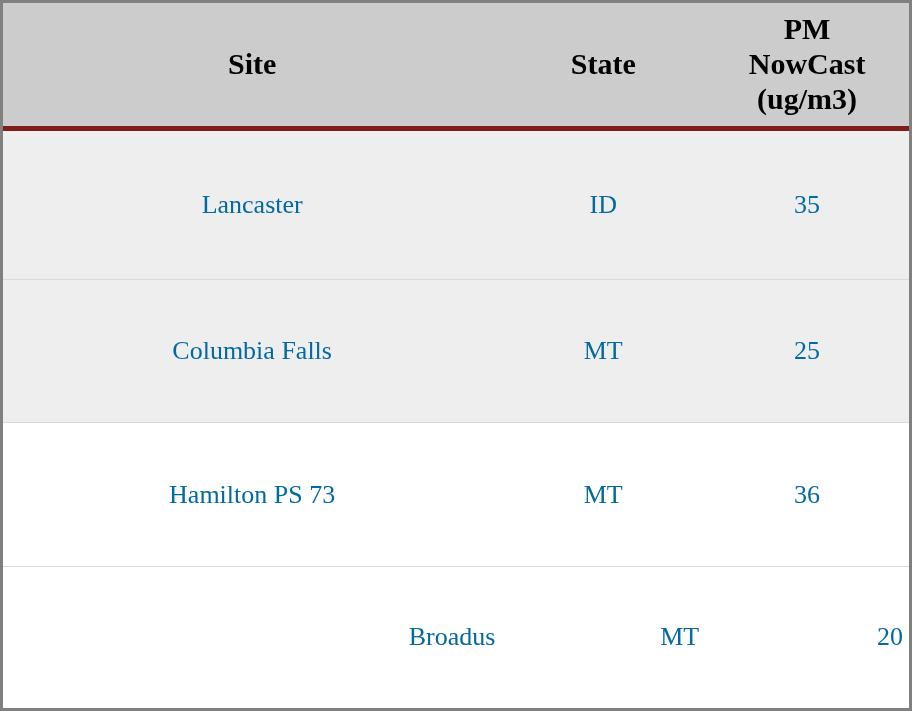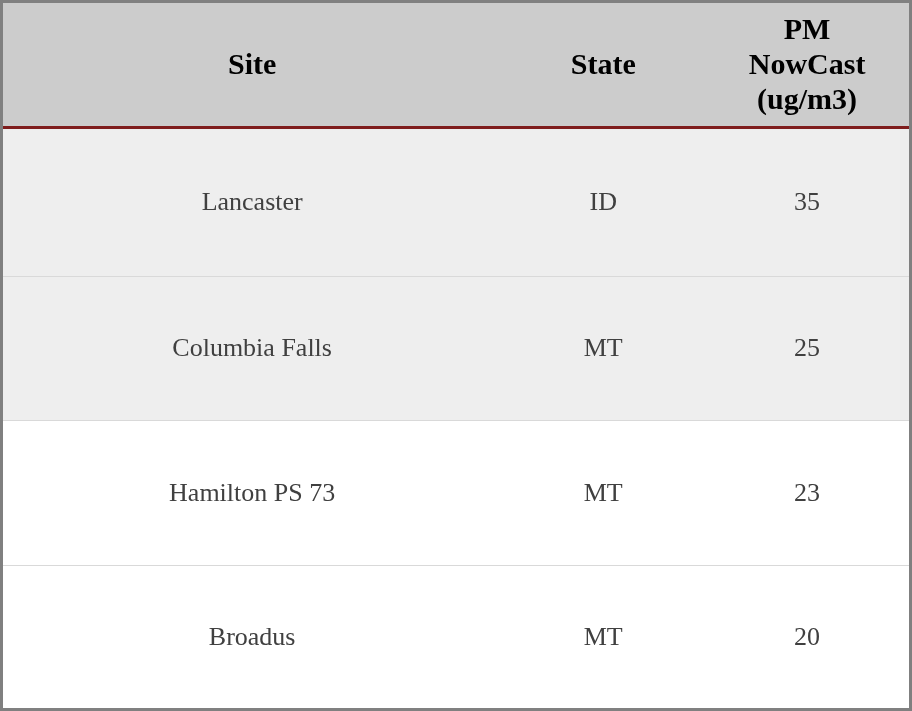--- a/index.html
+++ b/index.html
@@ -31,39 +31,39 @@
   table.aqi col.col-pm     { width: 22.5%; }
 
   thead th {
     background: #cccccc;
     color: #000000;
     font-weight: bold;
     font-size: 30px;
     text-align: center;
     vertical-align: middle;
     padding: 8px 4px 10px 4px;
-    border-bottom: 3px solid #7f1d1d;
+    border-bottom: 5px solid #7f1d1d;
     line-height: 1.17;
   }
   thead th .hdr-line { display: block; }
 
   tbody td {
     font-size: 26px;
-    color: #404040;
+    color: #0369a1;
     text-align: center;
     vertical-align: middle;
     padding: 4px 6px;
     border-bottom: 1px solid #d9d9d9;
     white-space: nowrap;
     overflow: hidden;
     text-overflow: ellipsis;
   }
   tbody tr.odd td { background: #eeeeee; }
   tbody tr.even td { background: #ffffff; }
-  tbody tr:last-child td { border-bottom: none; }
+  tbody tr:last-child td { border-bottom: none; text-align: right; }
 </style>
 </head>
 <body>
 
 <div class="table-wrap">
   <table class="aqi">
     <colgroup>
       <col class="col-site">
       <col class="col-state">
       <col class="col-pm">
@@ -90,21 +90,21 @@
         <td>35</td>
       </tr>
       <tr class="odd">
         <td>Columbia Falls</td>
         <td>MT</td>
         <td>25</td>
       </tr>
       <tr class="even">
         <td>Hamilton PS 73</td>
         <td>MT</td>
-        <td>23</td>
+        <td>36</td>
       </tr>
       <tr class="even">
         <td>Broadus</td>
         <td>MT</td>
         <td>20</td>
       </tr>
     </tbody>
   </table>
 </div>
 

